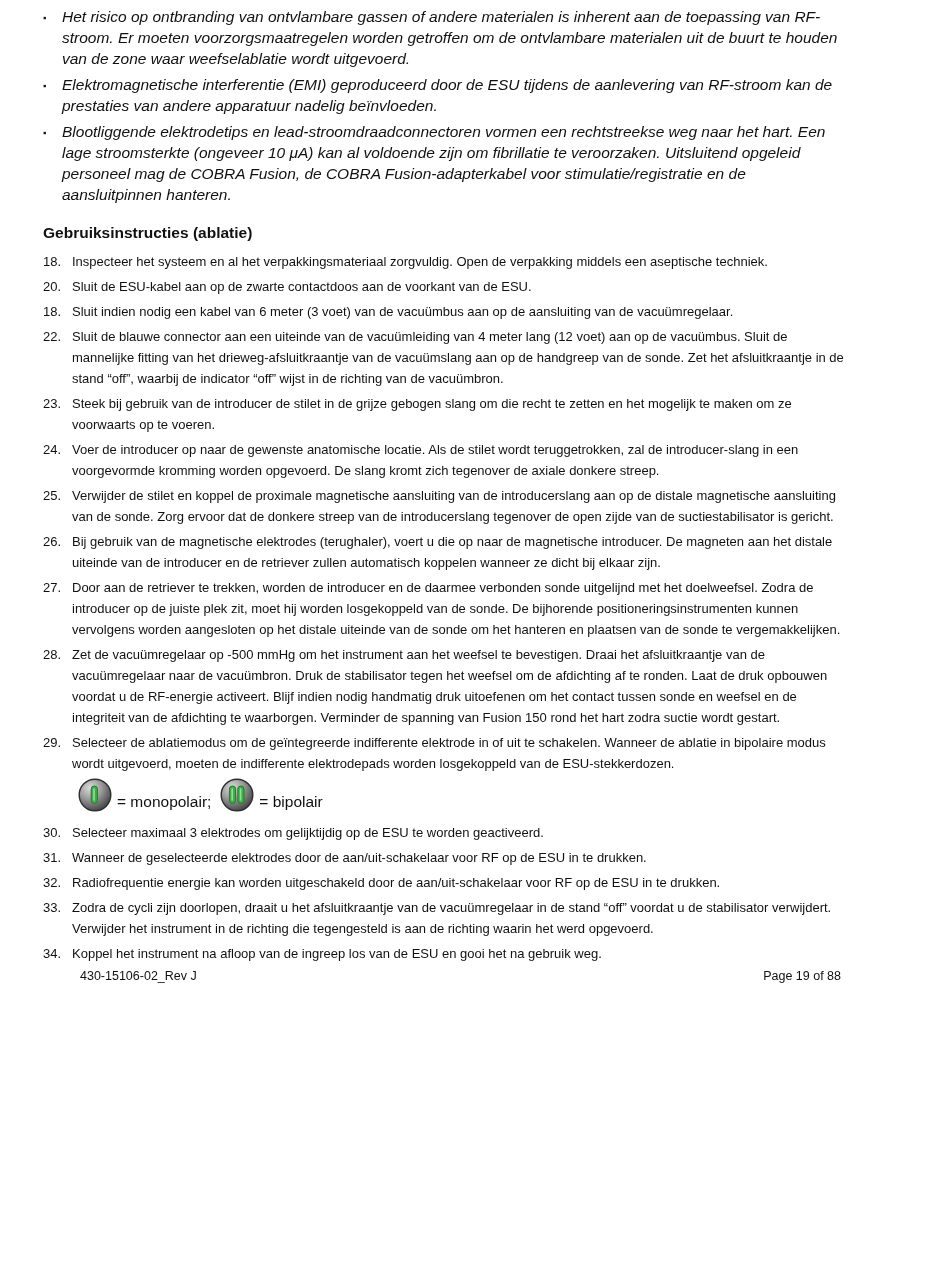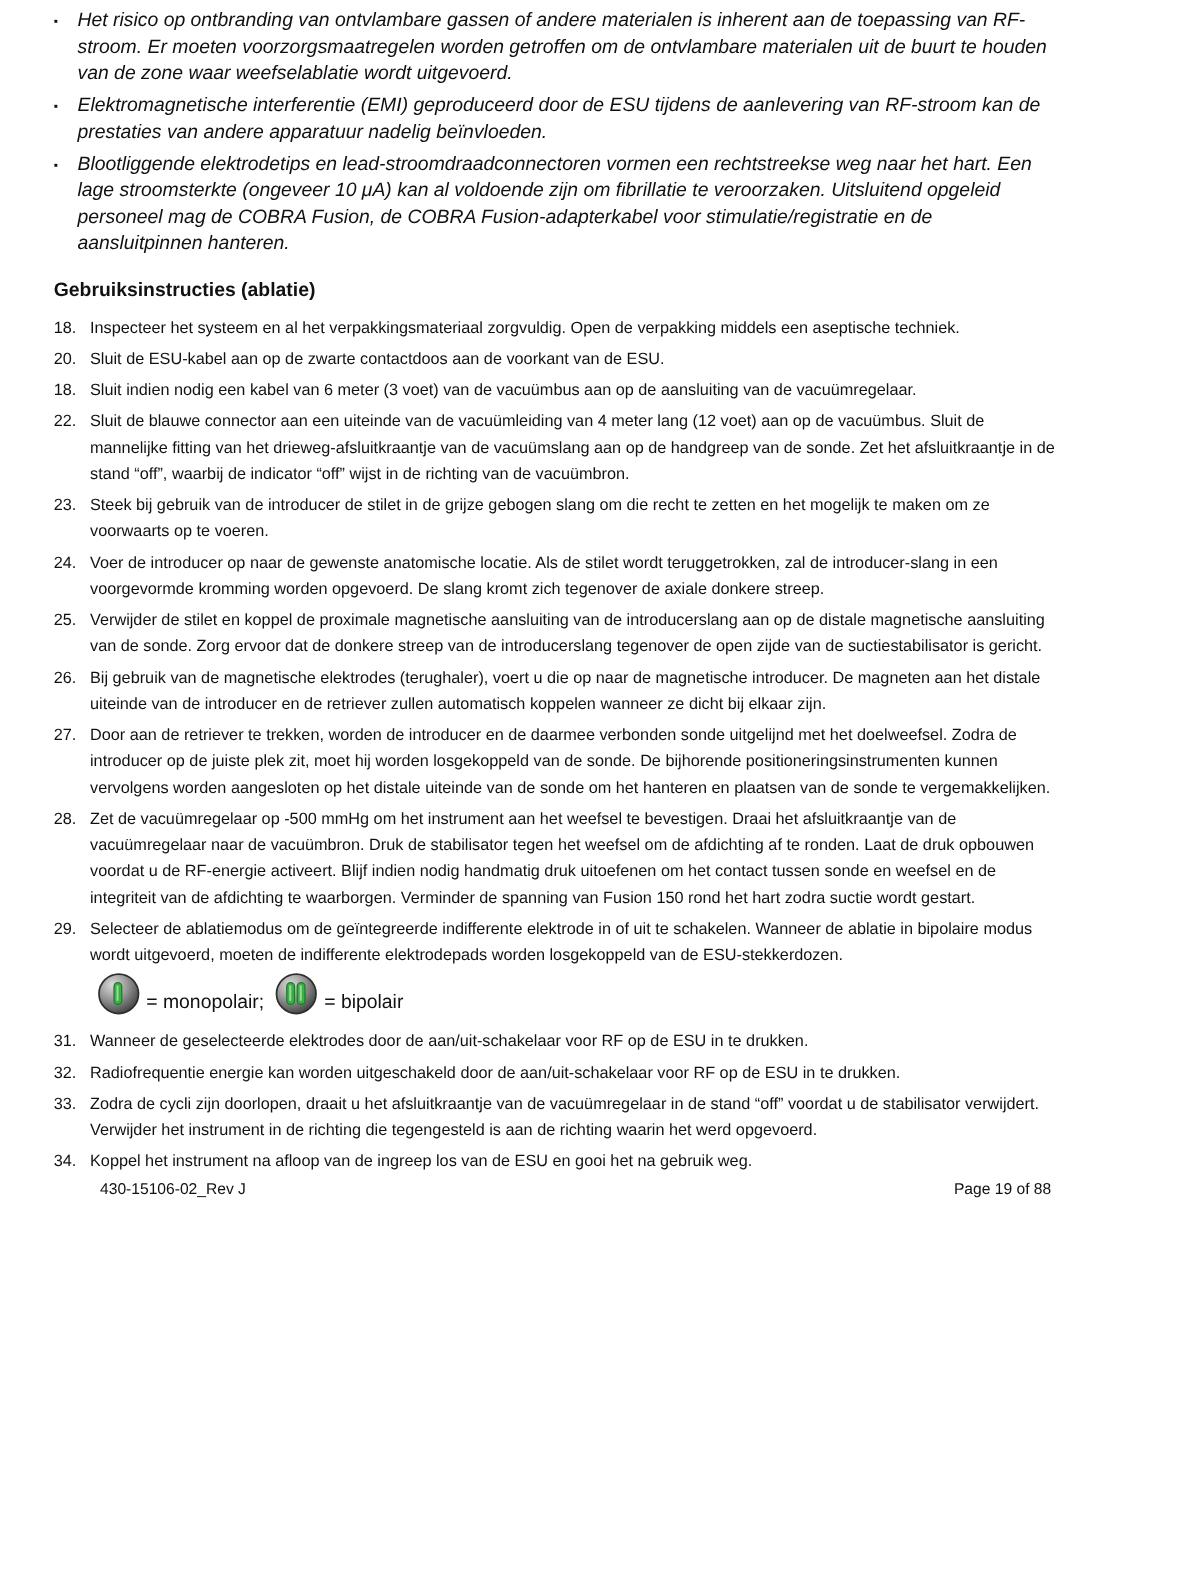--- a/index.html
+++ b/index.html
@@ -172,20 +172,24 @@
         <rect x="11.4" y="10.2" width="1.6" height="12.5" rx="0.8" fill="#8fe094"></rect>
         <rect x="17.8" y="8" width="6.2" height="17.5" rx="3.1" fill="#3fae49" stroke="#1e7c28" stroke-width="1"></rect>
         <rect x="19.8" y="10.2" width="1.6" height="12.5" rx="0.8" fill="#8fe094"></rect>
       </svg>
     </span>
     <span class="legend-txt">= bipolair</span>
   </div>
 
   <div>
     <div class="li">
+      <span class="num">30.</span>
+      <span class="txt">Selecteer maximaal 3 elektrodes om gelijktijdig op de ESU te worden geactiveerd.</span>
+    </div>
+    <div class="li">
       <span class="num">31.</span>
       <span class="txt">Wanneer de geselecteerde elektrodes door de aan/uit-schakelaar voor RF op de ESU in te drukken.</span>
     </div>
     <div class="li">
       <span class="num">32.</span>
       <span class="txt">Radiofrequentie energie kan worden uitgeschakeld door de aan/uit-schakelaar voor RF op de ESU in te drukken.</span>
     </div>
     <div class="li">
       <span class="num">33.</span>
       <span class="txt">Zodra de cycli zijn doorlopen, draait u het afsluitkraantje van de vacuümregelaar in de stand “off” voordat u de stabilisator verwijdert. Verwijder het instrument in de richting die tegengesteld is aan de richting waarin het werd opgevoerd.</span>

